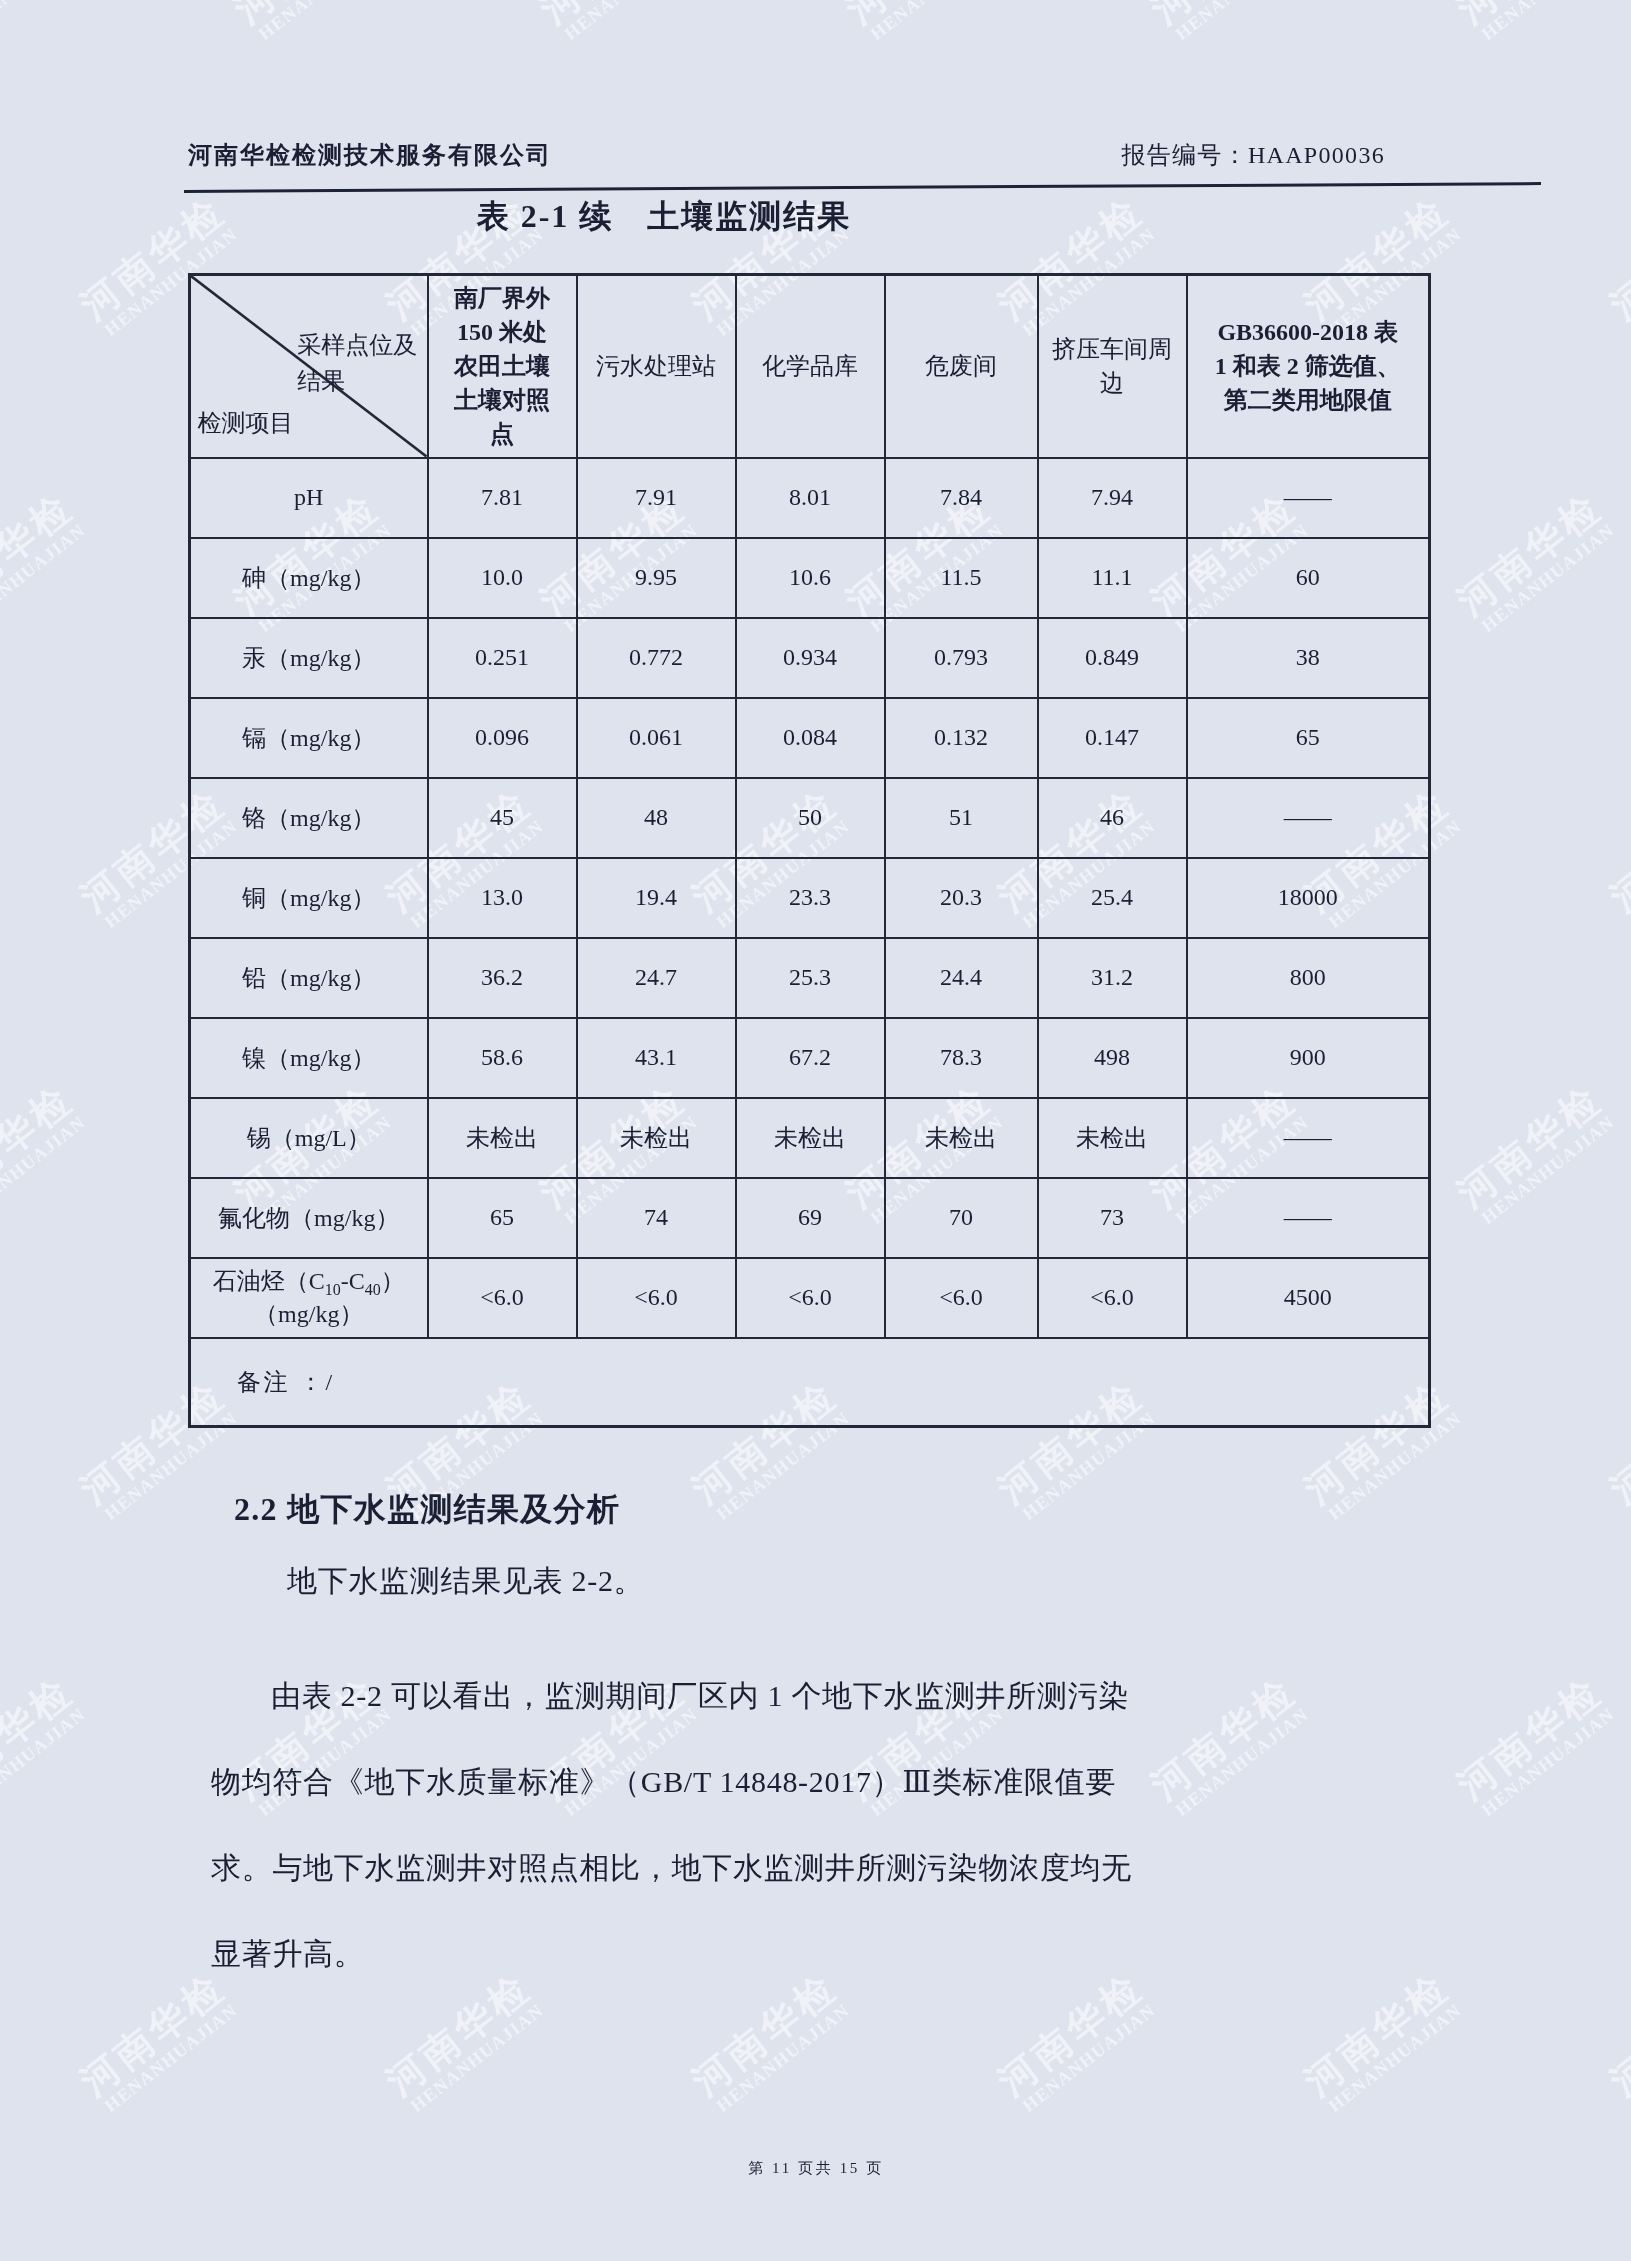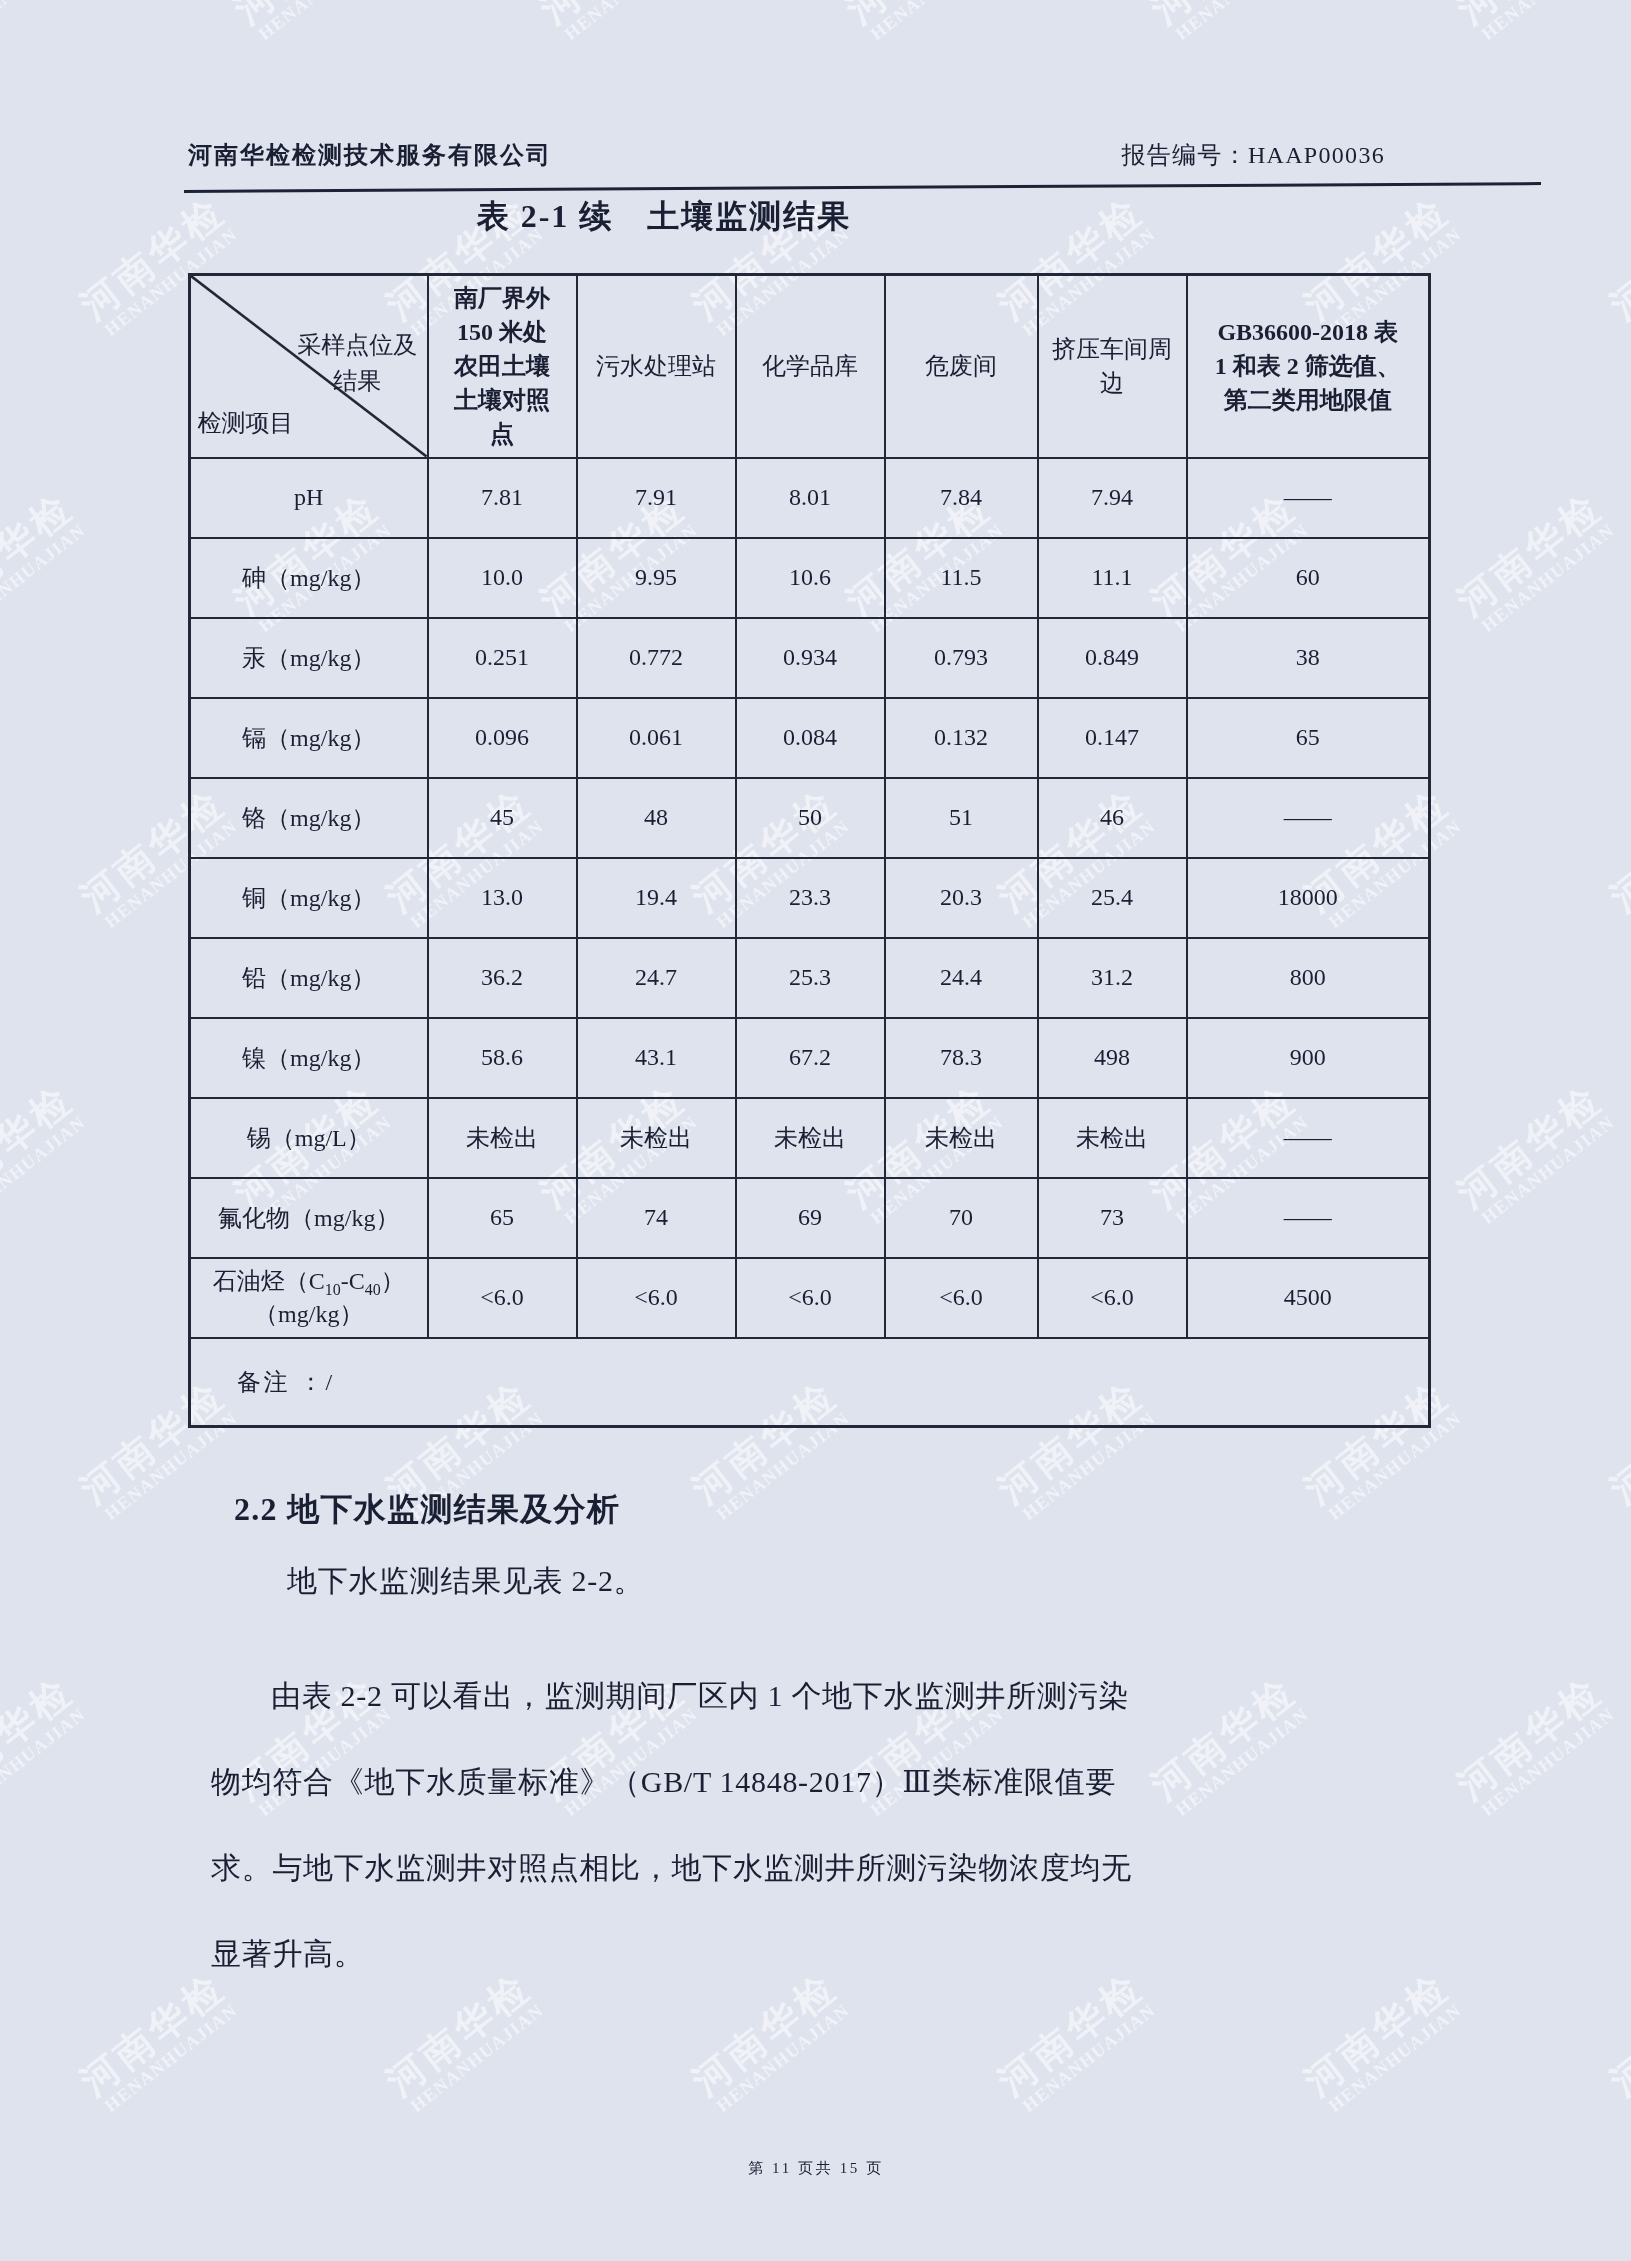--- a/index.html
+++ b/index.html
@@ -58,21 +58,21 @@
   #soil-table tbody tr.tall-row { height:80px; }
   #soil-table tbody tr.remark-row { height:89px; }
   #soil-table th.bold { font-weight:bold; }
   #soil-table th { line-height:34px; }
   #soil-table sub { font-size:16px; }
   td.remark-cell { text-align:left !important; padding-left:46px !important; letter-spacing:2.6px; }
 
   
   th.corner { position:relative; padding:0 !important; }
   th.corner svg { position:absolute; left:0; top:0; width:100%; height:100%; }
-  .corner-top { position:absolute; top:51px; right:9.2px; text-align:center; line-height:36px; }
+  .corner-top { position:absolute; top:51px; right:9.2px; text-align:left; line-height:36px; }
   .corner-bottom { position:absolute; top:130px; left:6.6px; }
 
   
   .sec-heading { position:absolute; left:234px; top:1488px; font-size:32px; font-weight:bold; letter-spacing:1.3px; }
   .para-1 { position:absolute; left:227px; top:1561px; width:1197px; font-size:30px; text-indent:2em; letter-spacing:0.7px; }
   .para-2 { position:absolute; left:211px; top:1653px; width:1203px; font-size:30px; letter-spacing:0.7px; }
   .p2-line { height:86px; line-height:86px; white-space:nowrap; }
   .p2-line.indent { text-indent:2em; }
 
   .doc-footer { position:absolute; top:2159px; left:0; width:1632px; text-align:center; font-size:15px; letter-spacing:2.6px; }

